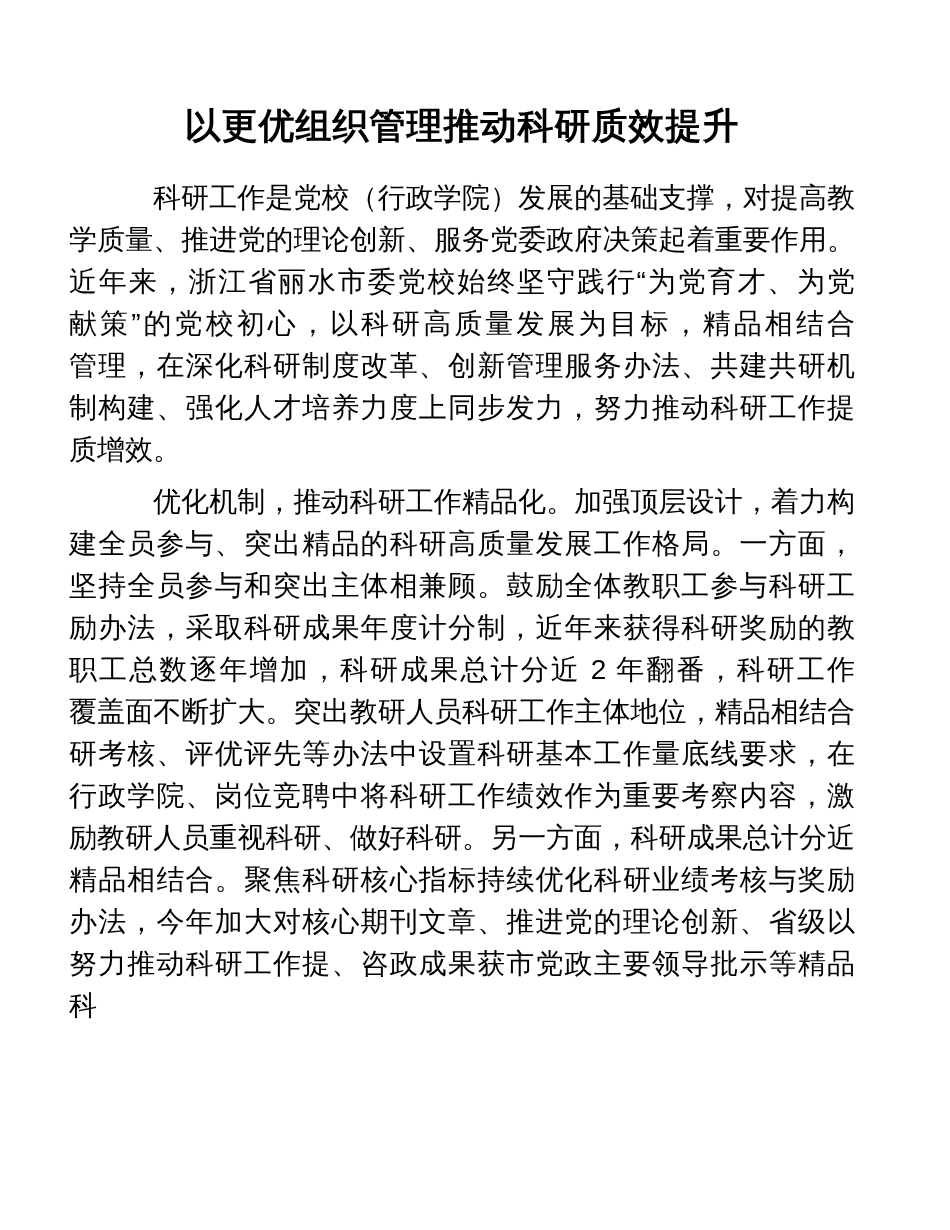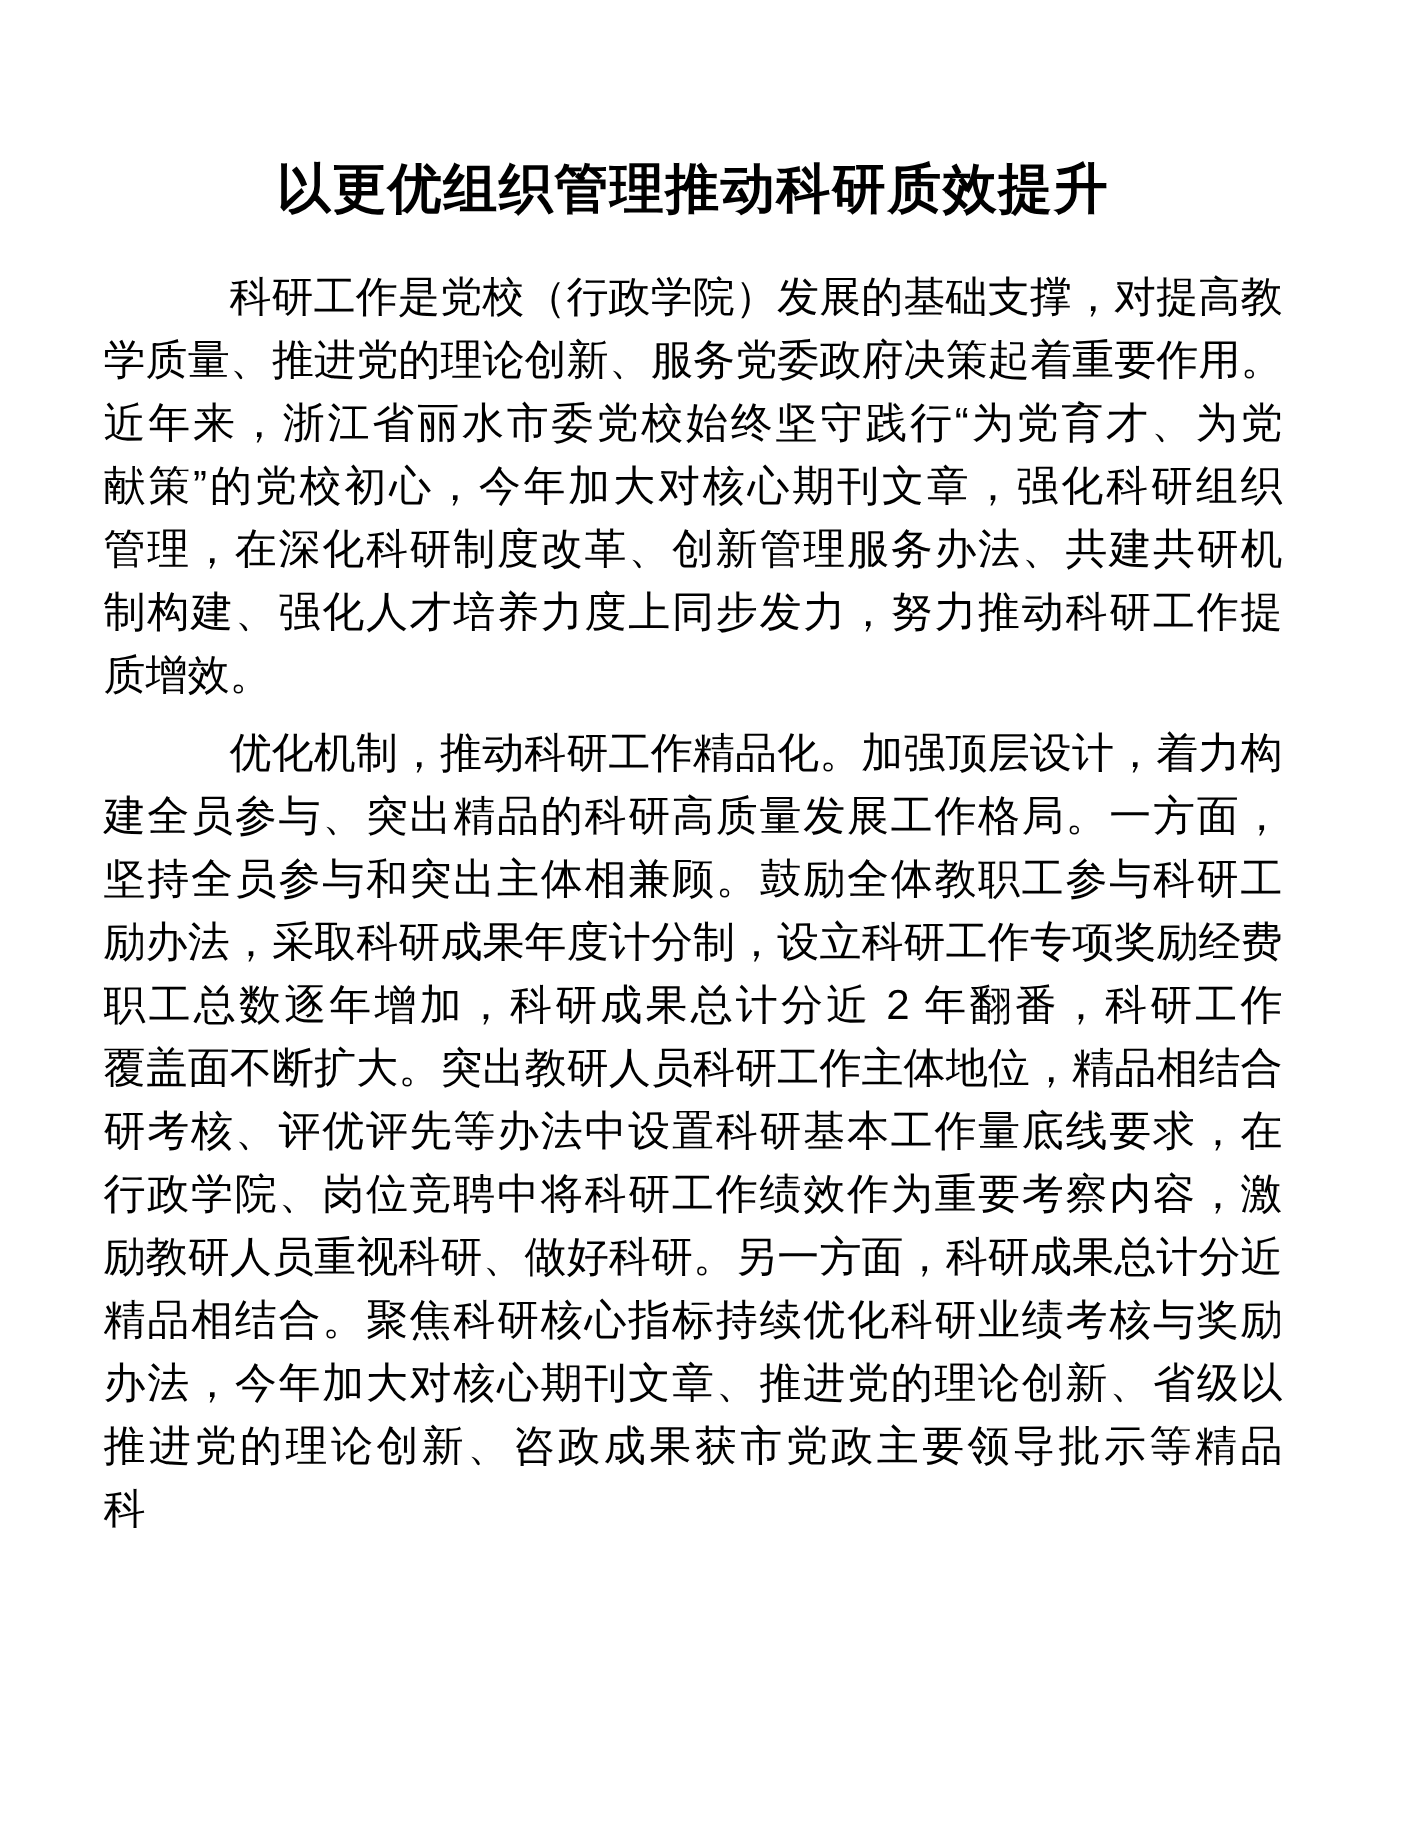--- a/index.html
+++ b/index.html
@@ -55,34 +55,34 @@
 </head>
 <body>
 
 <div class="page">
   <h1 class="doc-title">以更优组织管理推动科研质效提升</h1>
 
   <div class="para">
     <div class="line first">科研工作是党校（行政学院）发展的基础支撑，对提高教</div>
     <div class="line">学质量、推进党的理论创新、服务党委政府决策起着重要作用。</div>
     <div class="line">近年来，浙江省丽水市委党校始终坚守践行“为党育才、为党</div>
-    <div class="line">献策”的党校初心，今年加大对核心期刊文章，强化科研组织</div>
+    <div class="line">献策”的党校初心，以科研高质量发展为目标，精品相结合</div>
     <div class="line">管理，在深化科研制度改革、创新管理服务办法、共建共研机</div>
     <div class="line">制构建、强化人才培养力度上同步发力，努力推动科研工作提</div>
     <div class="line last">质增效。</div>
   </div>
 
   <div class="para">
     <div class="line first">优化机制，推动科研工作精品化。加强顶层设计，着力构</div>
     <div class="line">建全员参与、突出精品的科研高质量发展工作格局。一方面，</div>
     <div class="line">坚持全员参与和突出主体相兼顾。鼓励全体教职工参与科研工</div>
-    <div class="line">励办法，采取科研成果年度计分制，设立科研工作专项奖励经费</div>
+    <div class="line">励办法，采取科研成果年度计分制，近年来获得科研奖励的教</div>
     <div class="line">职工总数逐年增加，科研成果总计分近 2 年翻番，科研工作</div>
     <div class="line">覆盖面不断扩大。突出教研人员科研工作主体地位，精品相结合</div>
     <div class="line">研考核、评优评先等办法中设置科研基本工作量底线要求，在</div>
     <div class="line">行政学院、岗位竞聘中将科研工作绩效作为重要考察内容，激</div>
     <div class="line">励教研人员重视科研、做好科研。另一方面，科研成果总计分近</div>
     <div class="line">精品相结合。聚焦科研核心指标持续优化科研业绩考核与奖励</div>
     <div class="line">办法，今年加大对核心期刊文章、推进党的理论创新、省级以</div>
-    <div class="line">推进党的理论创新、咨政成果获市党政主要领导批示等精品</div>
+    <div class="line">努力推动科研工作提、咨政成果获市党政主要领导批示等精品</div>
     <div class="line last">科</div>
   </div>
 </div>
 
 </body></html>

